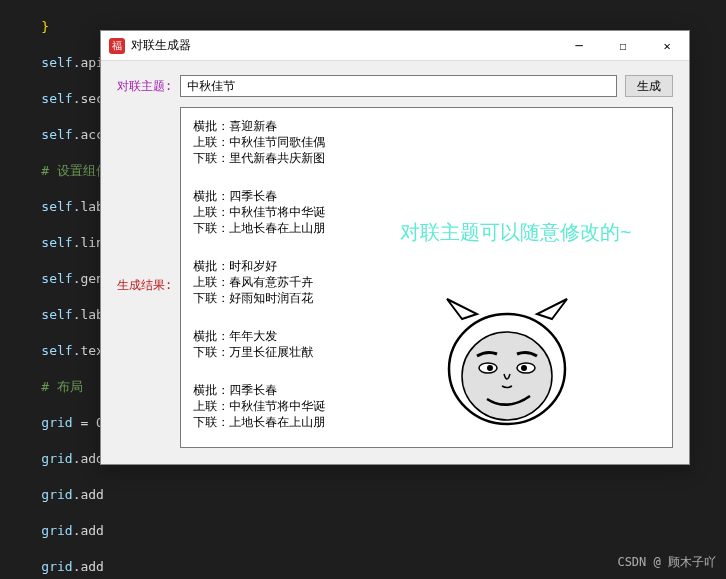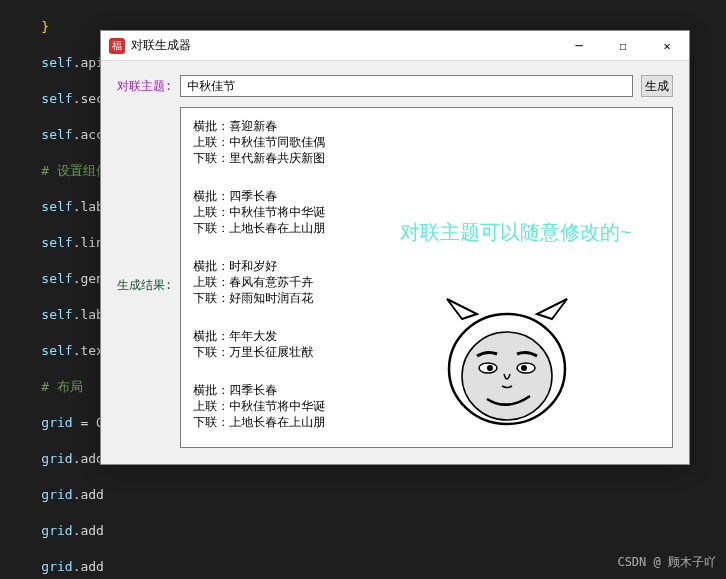--- a/index.html
+++ b/index.html
@@ -109,39 +109,39 @@
     .text-input {
       flex: 1;
       height: 22px;
       border: 1px solid #7a7a7a;
       padding: 0 6px;
       font-size: 12px;
       background: #fff;
     }
     
     .gen-btn {
-      width: 32px;
+      width: 48px;
       height: 22px;
       border: 1px solid #adadad;
       background: #e1e1e1;
       font-size: 12px;
       display: flex;
       align-items: center;
       justify-content: center;
     }
     
     .result-row {
       display: flex;
       gap: 8px;
       height: calc(100% - 34px);
     }
     
     .result-label {
       font-size: 12px;
-      color: #14532d;
+      color: #b91c1c;
       padding-top: 170px;
       white-space: nowrap;
     }
     
     .result-box {
       flex: 1;
       background: #fff;
       border: 1px solid #7a7a7a;
       padding: 10px 12px;
       font-size: 12px;

